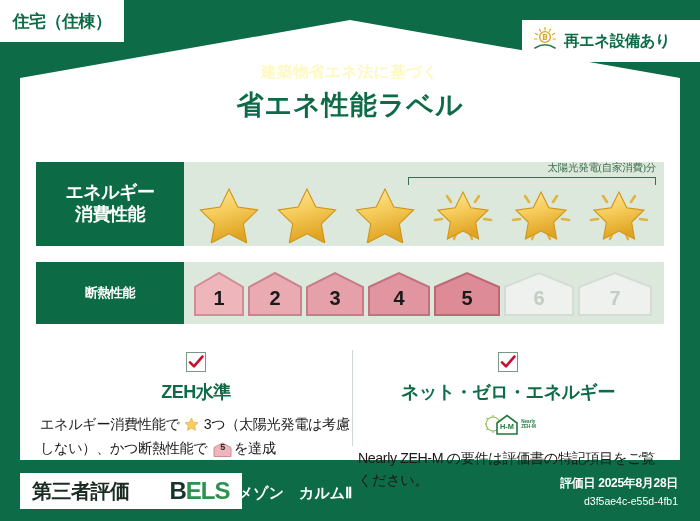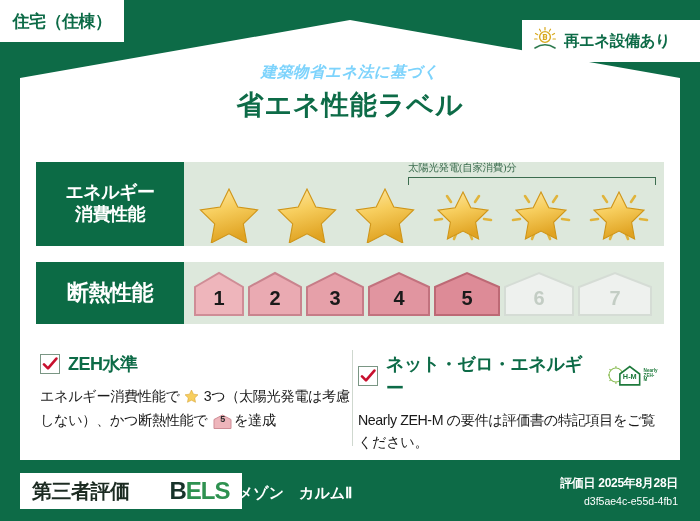--- a/index.html
+++ b/index.html
@@ -47,23 +47,22 @@
     color: #0d6b47; font-weight: bold; font-size: 15.5px;
     letter-spacing: -0.5px;
   }
 
   
   #title-block {
     position: absolute; left: 0; top: 62px; width: 700px;
     text-align: center;
   }
   #title-sub {
-    color: #7dd3fc; font-weight: bold; font-size: 15.5px;
+    color: #fef9c3; font-weight: bold; font-size: 15.5px;
     letter-spacing: 0.5px;
-    font-style: italic;
   }
   #title-main {
     color: #0d6b47; font-weight: bold; font-size: 27px;
     letter-spacing: 1px; margin-top: 4px;
   }
 
   
   .metric-row {
     position: absolute; left: 36px; width: 628px;
     display: flex; align-items: stretch;
@@ -72,41 +71,41 @@
   #row-insul  { top: 262px; height: 62px; }
 
   .metric-label {
     width: 148px; flex: 0 0 148px;
     background: #0c6b45;
     color: #ffffff; font-weight: bold;
     display: flex; flex-direction: column;
     align-items: center; justify-content: center;
     line-height: 1.2; font-size: 18px; letter-spacing: -0.5px; text-align: right;
   }
-  #row-insul .metric-label { font-size: 22px; }
+  #row-insul .metric-label { font-size: 13px; }
 
   .metric-body {
     flex: 1 1 auto; background: #dde8dc;
     position: relative;
   }
 
   
   #star-strip {
     position: absolute; left: 0; right: 0; bottom: 2px;
     height: 62px;
     display: flex; align-items: center; justify-content: space-around;
     padding: 0 6px;
   }
   .star-cell { position: relative; width: 66px; height: 60px; }
   .star-cell svg { position: absolute; left: 0; top: 0; }
 
   
   #solar-note {
     position: absolute; right: 8px; top: -1px;
-    width: 248px; text-align: left;
+    width: 248px; text-align: right;
     color: #3c6d4f; font-size: 10.5px; letter-spacing: -0.3px; font-family: Liberation Serif, serif;
   }
   #solar-bracket {
     position: absolute; right: 8px; top: 15px;
     width: 248px; height: 8px;
     border-top: 1.4px solid #3c6d4f;
     border-left: 1.4px solid #3c6d4f;
     border-right: 1.4px solid #3c6d4f;
   }
 
@@ -131,20 +130,21 @@
   
   .criteria {
     position: absolute; top: 352px;
   }
   #crit-left  { left: 40px;  width: 312px; }
   #crit-right { left: 358px; width: 300px; }
 
   .crit-head {
     display: flex; align-items: center; gap: 8px;
     margin-bottom: 9px;
+    flex-direction: column;
   }
   .checkbox {
     width: 20px; height: 20px; flex: 0 0 20px;
     border: 1.6px solid #7a9684; background: #fff;
     position: relative;
   }
   .checkbox svg { position: absolute; left: 1px; top: 1px; }
   .crit-title {
     color: #0d6b47; font-weight: bold; font-size: 18px;
     letter-spacing: -0.5px;

